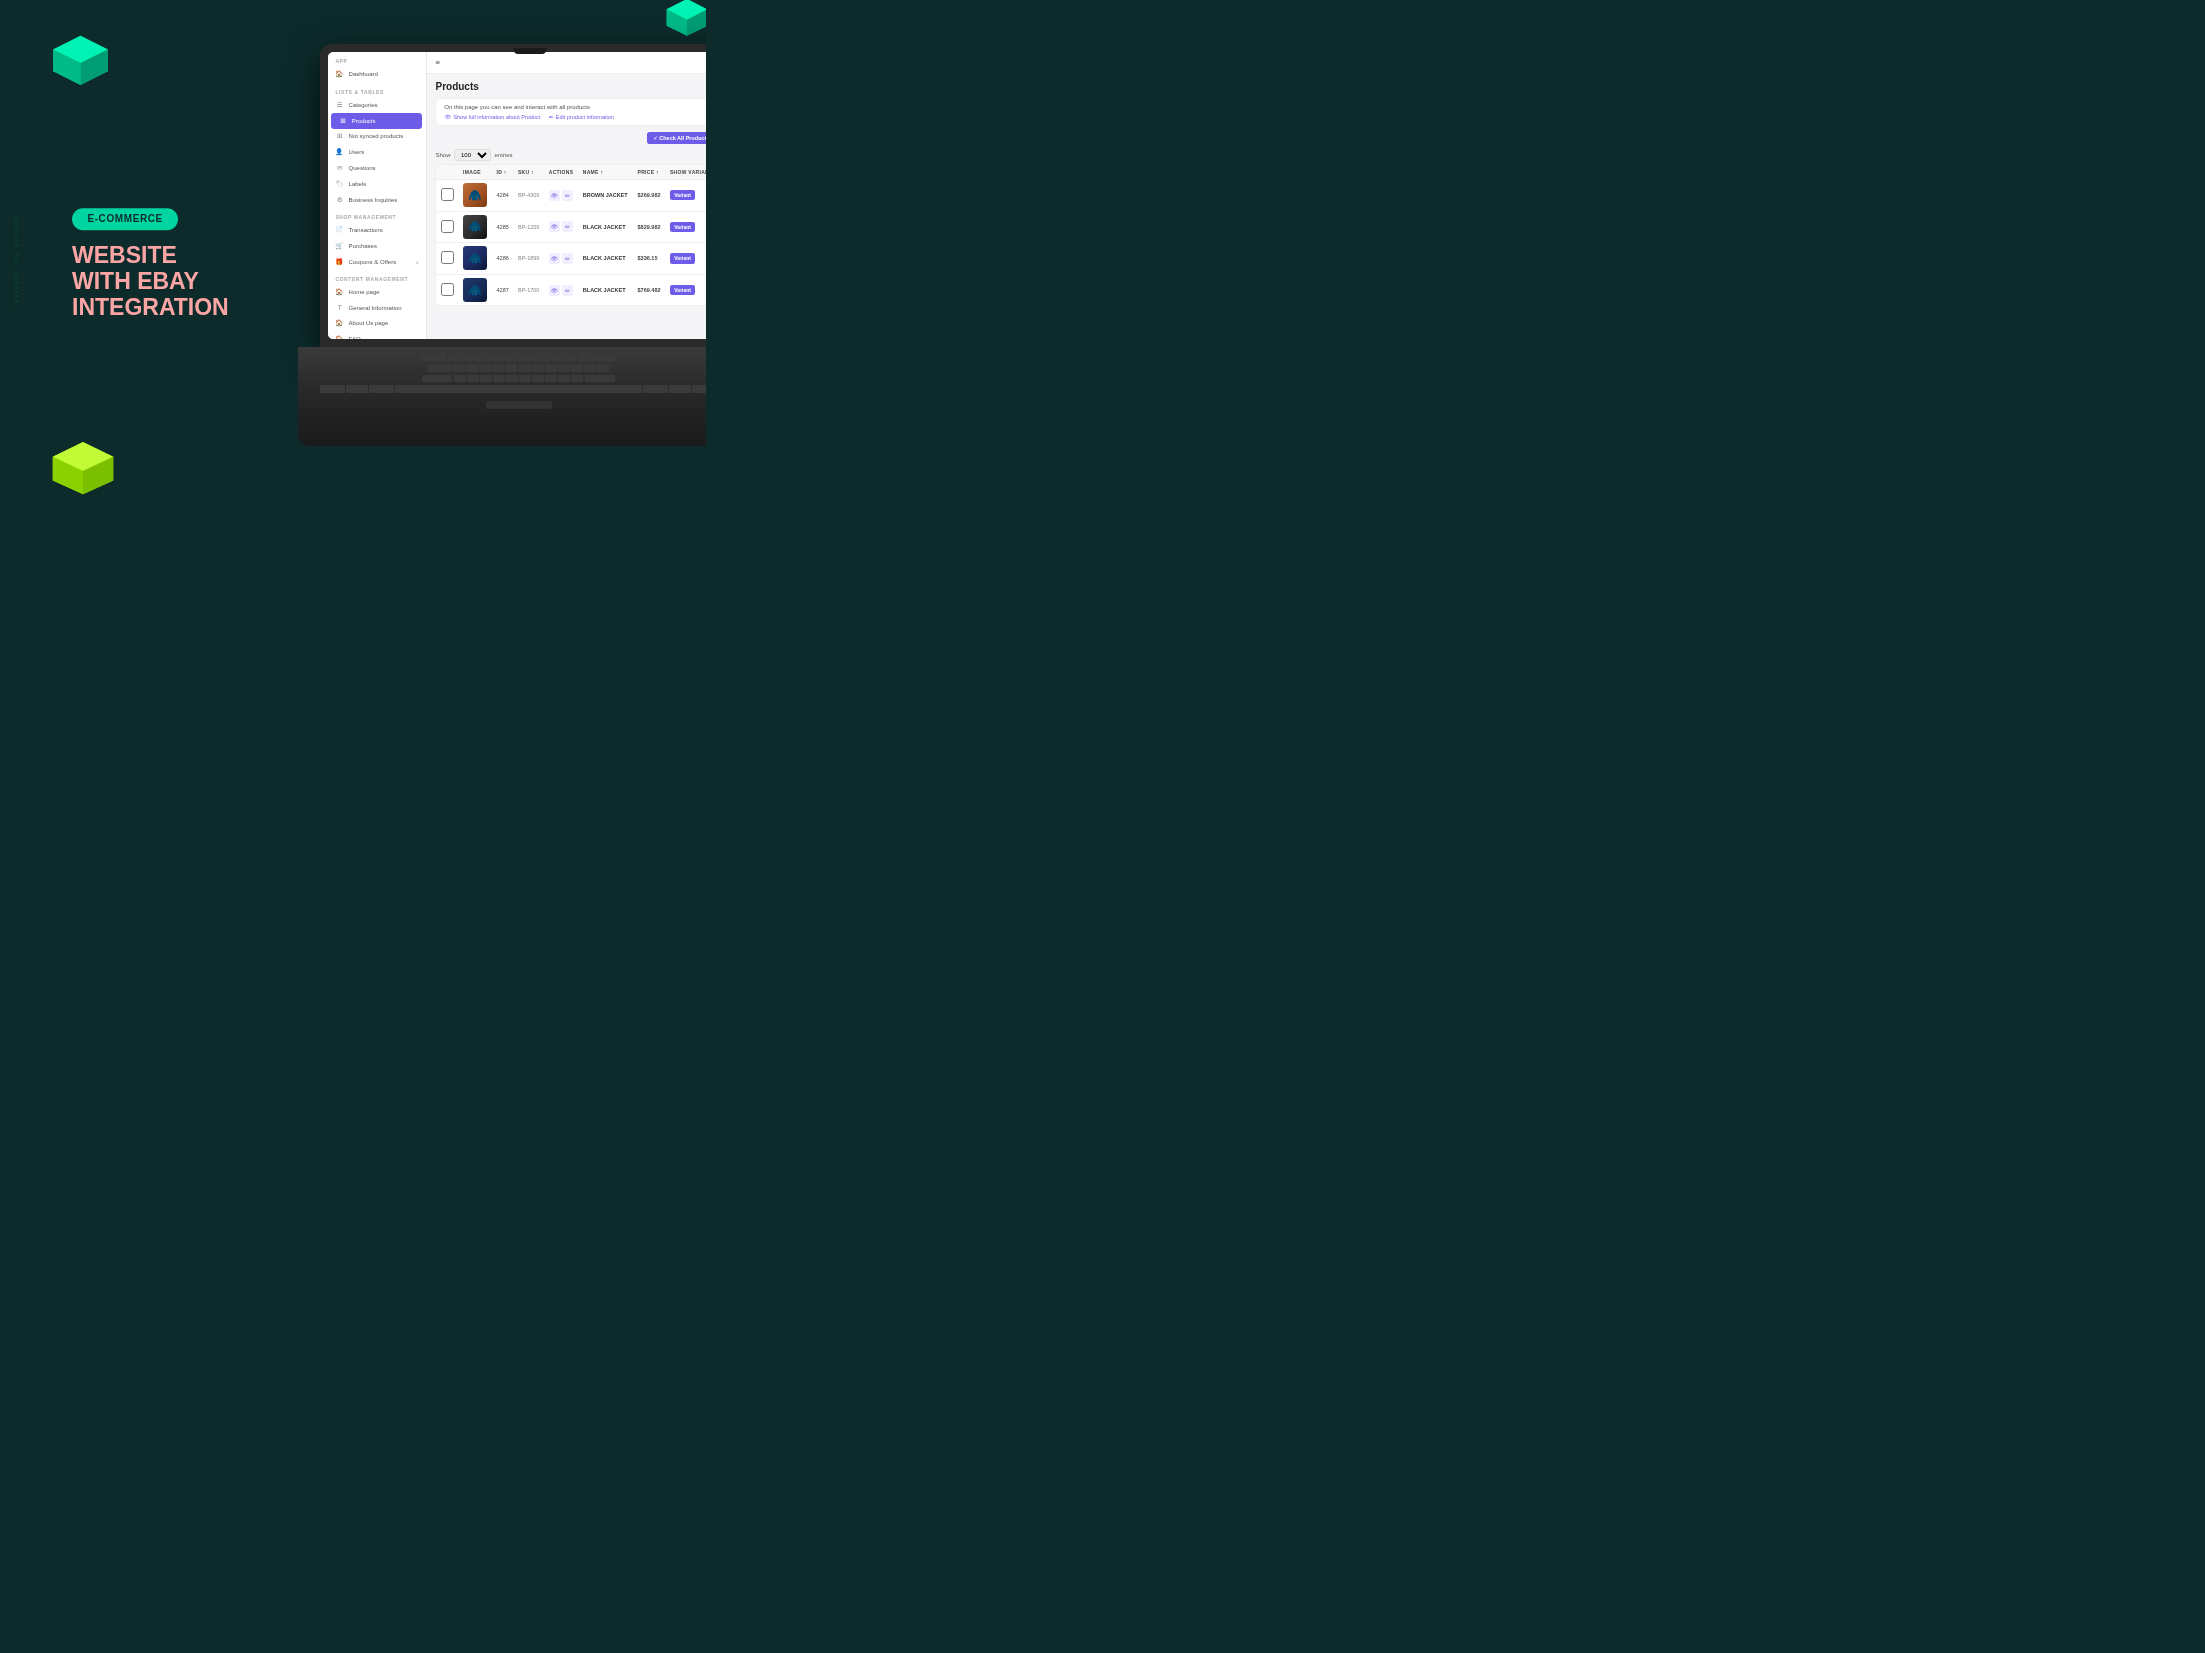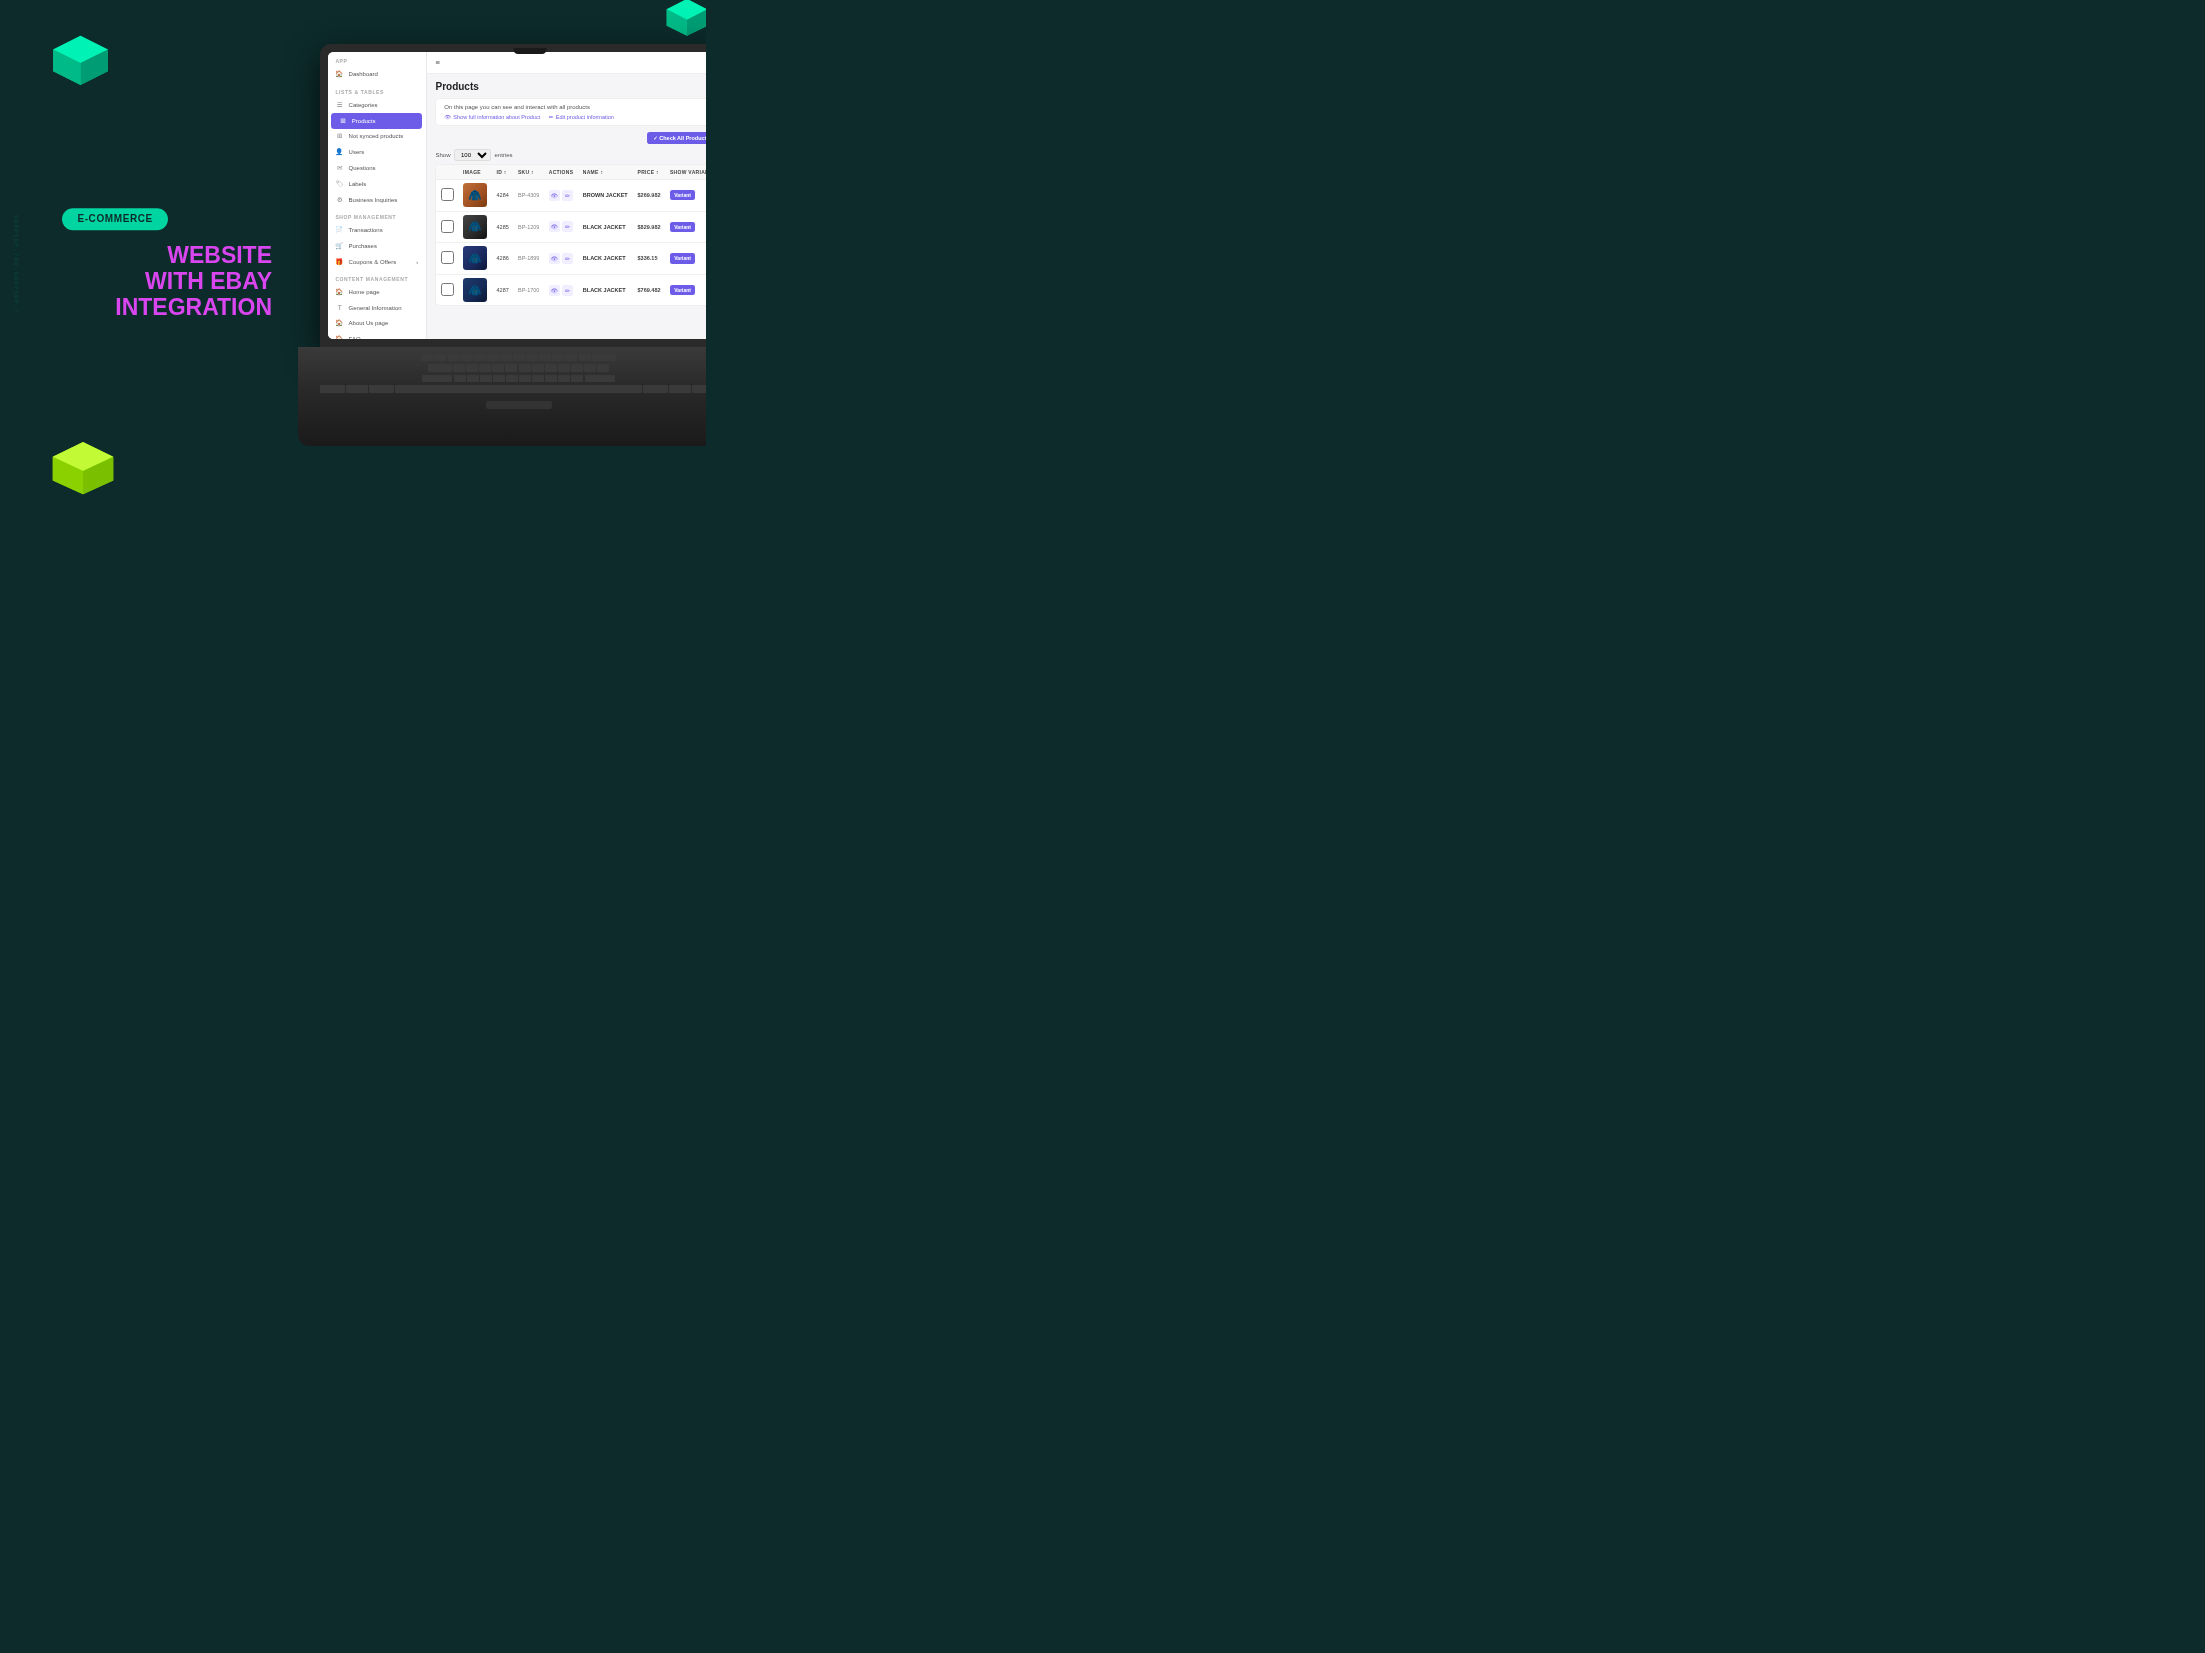--- a/index.html
+++ b/index.html
@@ -32,43 +32,42 @@
       font-size: 6px;
       font-weight: 700;
       letter-spacing: 1.1px;
       text-transform: uppercase;
       font-family: monospace;
     }
 
     
     .hero-section {
       position: absolute;
-      left: 62px;
+      left: 72px;
       top: 50%;
       transform: translateY(-50%);
       width: 210px;
     }
     .hero-badge {
       background: #00d4a0;
       color: #0d2b2b;
       font-weight: 800;
       font-size: 10px;
       padding: 5.5px 15.4px;
       border-radius: 16.5px;
       display: inline-block;
       margin-bottom: 12px;
       letter-spacing: 0.6px;
     }
     .hero-title {
-      color: #d946ef;
+      color: #fca5a5;
       font-size: 23px;
       font-weight: 900;
       line-height: 1.15;
       text-transform: uppercase;
-      text-align: right;
     }
 
     
     .laptop-wrapper {
       position: absolute;
       right: -33px;
       top: 44px;
       width: 452px;
       height: 419px;
     }

